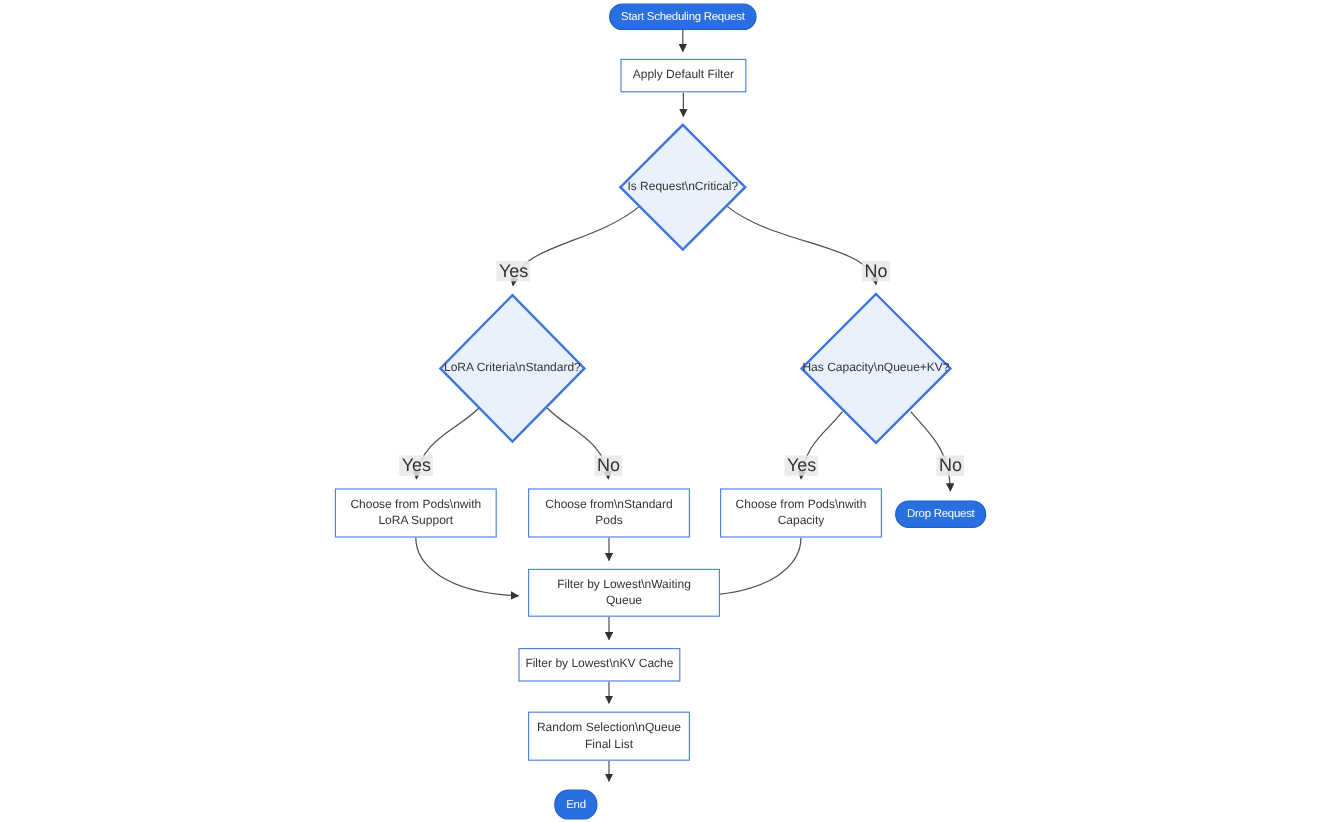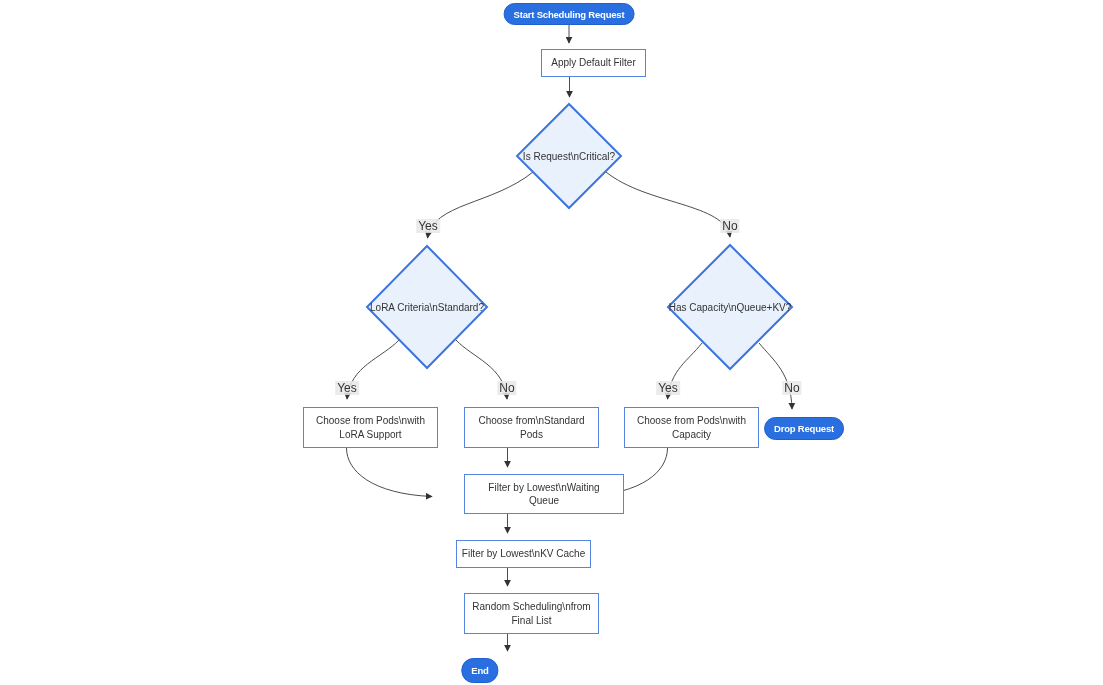--- a/index.html
+++ b/index.html
@@ -9,40 +9,40 @@
     background:#ffffff;
     font-family:"Liberation Sans","DejaVu Sans",sans-serif;
     overflow:hidden;
   }
   .layer{position:absolute;left:0;top:0;}
   .edge{fill:none;stroke:#4d4d4d;stroke-width:1px;}
   .diamond{fill:#e8f1fc;stroke:#3d74dd;stroke-width:2px;}
   .node{
     position:absolute;box-sizing:border-box;
     display:flex;align-items:center;justify-content:center;
-    text-align:center;color:#333333;font-size:10px;line-height:1.35;margin-left:24px;
+    text-align:center;color:#333333;font-size:10px;line-height:1.35;
   }
   .rect{background:#ffffff;border:1.5px solid #5585e0;}
   .node-label{white-space:pre-line;text-align:center;padding:0 6px;}
   .diamond-label{
     position:absolute;transform:translate(-50%,-50%);
     white-space:nowrap;color:#333333;font-size:10px;text-align:center;
   }
   .pill{
     position:absolute;transform:translateX(-50%);
     background:#2a6fdf;border:1px solid #1f5fd0;border-radius:12px;
-    color:#ffffff;font-size:9.5px;font-weight:bold;letter-spacing:-0.2px;
+    color:#ffffff;font-size:9.5px;font-weight:normal;letter-spacing:-0.2px;
     padding:5px 9px;white-space:nowrap;
     display:flex;align-items:center;justify-content:flex-start;
     box-sizing:border-box;
   }
   .edge-label{
     position:absolute;transform:translate(-50%,-50%);
     background:rgba(232,232,232,0.85);color:#333333;
-    font-size:12px;padding:0 2px;white-space:nowrap;
+    font-size:15px;padding:0 2px;white-space:nowrap;
   }
 </style>
 </head>
 <body>
 
 <div class="canvas">
 
   <svg class="layer" width="1103" height="685">
     <defs>
       <marker id="arrow" viewBox="0 0 10 10" refX="9" refY="5" markerWidth="7" markerHeight="7" orient="auto-start-reverse">
@@ -88,33 +88,33 @@
   </div>
   <div class="node rect" style="left:440px;top:407px;width:135px;height:41px">
     <div class="node-label">Choose from\nStandard
 Pods</div>
   </div>
   <div class="node rect" style="left:600px;top:407px;width:135px;height:41px">
     <div class="node-label">Choose from Pods\nwith
 Capacity</div>
   </div>
 
-  <div class="pill" style="left:804px;top:417px;height:23px">
+  <div class="pill" style="left:784px;top:417px;height:23px">
     <span>Drop Request</span>
   </div>
 
   <div class="node rect" style="left:440px;top:474px;width:160px;height:40px">
     <div class="node-label">Filter by Lowest\nWaiting
 Queue</div>
   </div>
   <div class="node rect" style="left:432px;top:540px;width:135px;height:28px">
     <div class="node-label" style="white-space:nowrap">Filter by Lowest\nKV Cache</div>
   </div>
   <div class="node rect" style="left:440px;top:593px;width:135px;height:41px">
-    <div class="node-label">Random Scheduling\nfrom
+    <div class="node-label">Random Selection\nQueue
 Final List</div>
   </div>
 
   <div class="pill" style="left:480px;top:658px;height:25px">
     <span>End</span>
   </div>
 
   <div class="edge-label" style="left:428px;top:226px">Yes</div>
   <div class="edge-label" style="left:730px;top:226px">No</div>
   <div class="edge-label" style="left:347px;top:388px">Yes</div>

